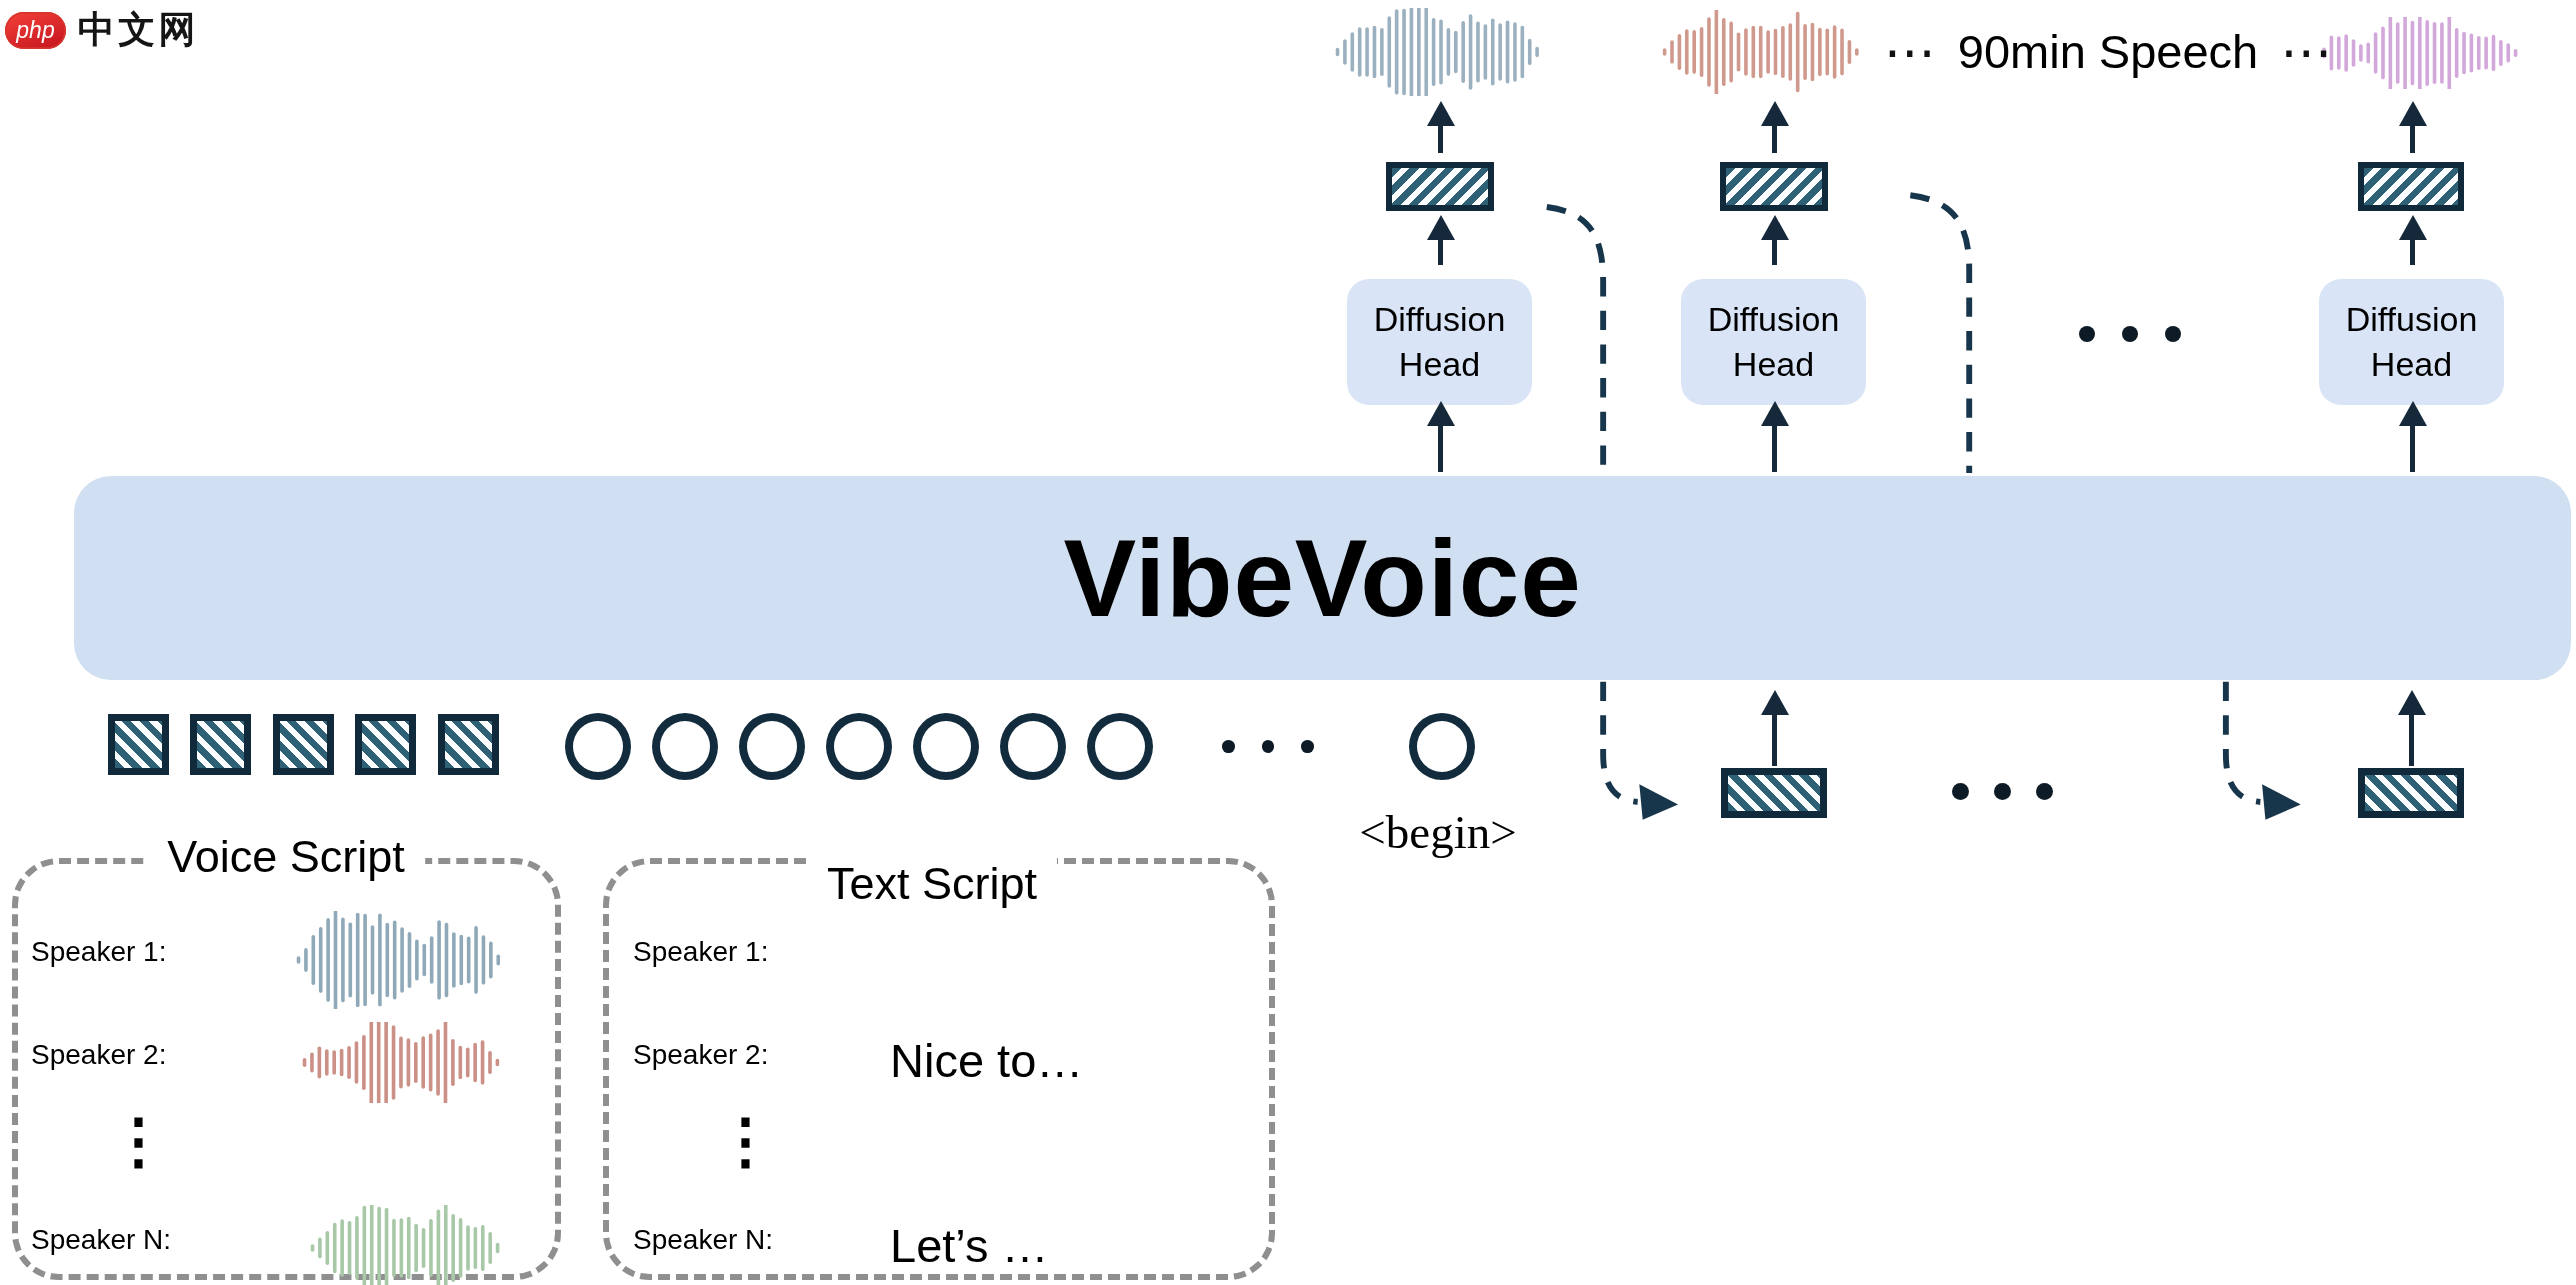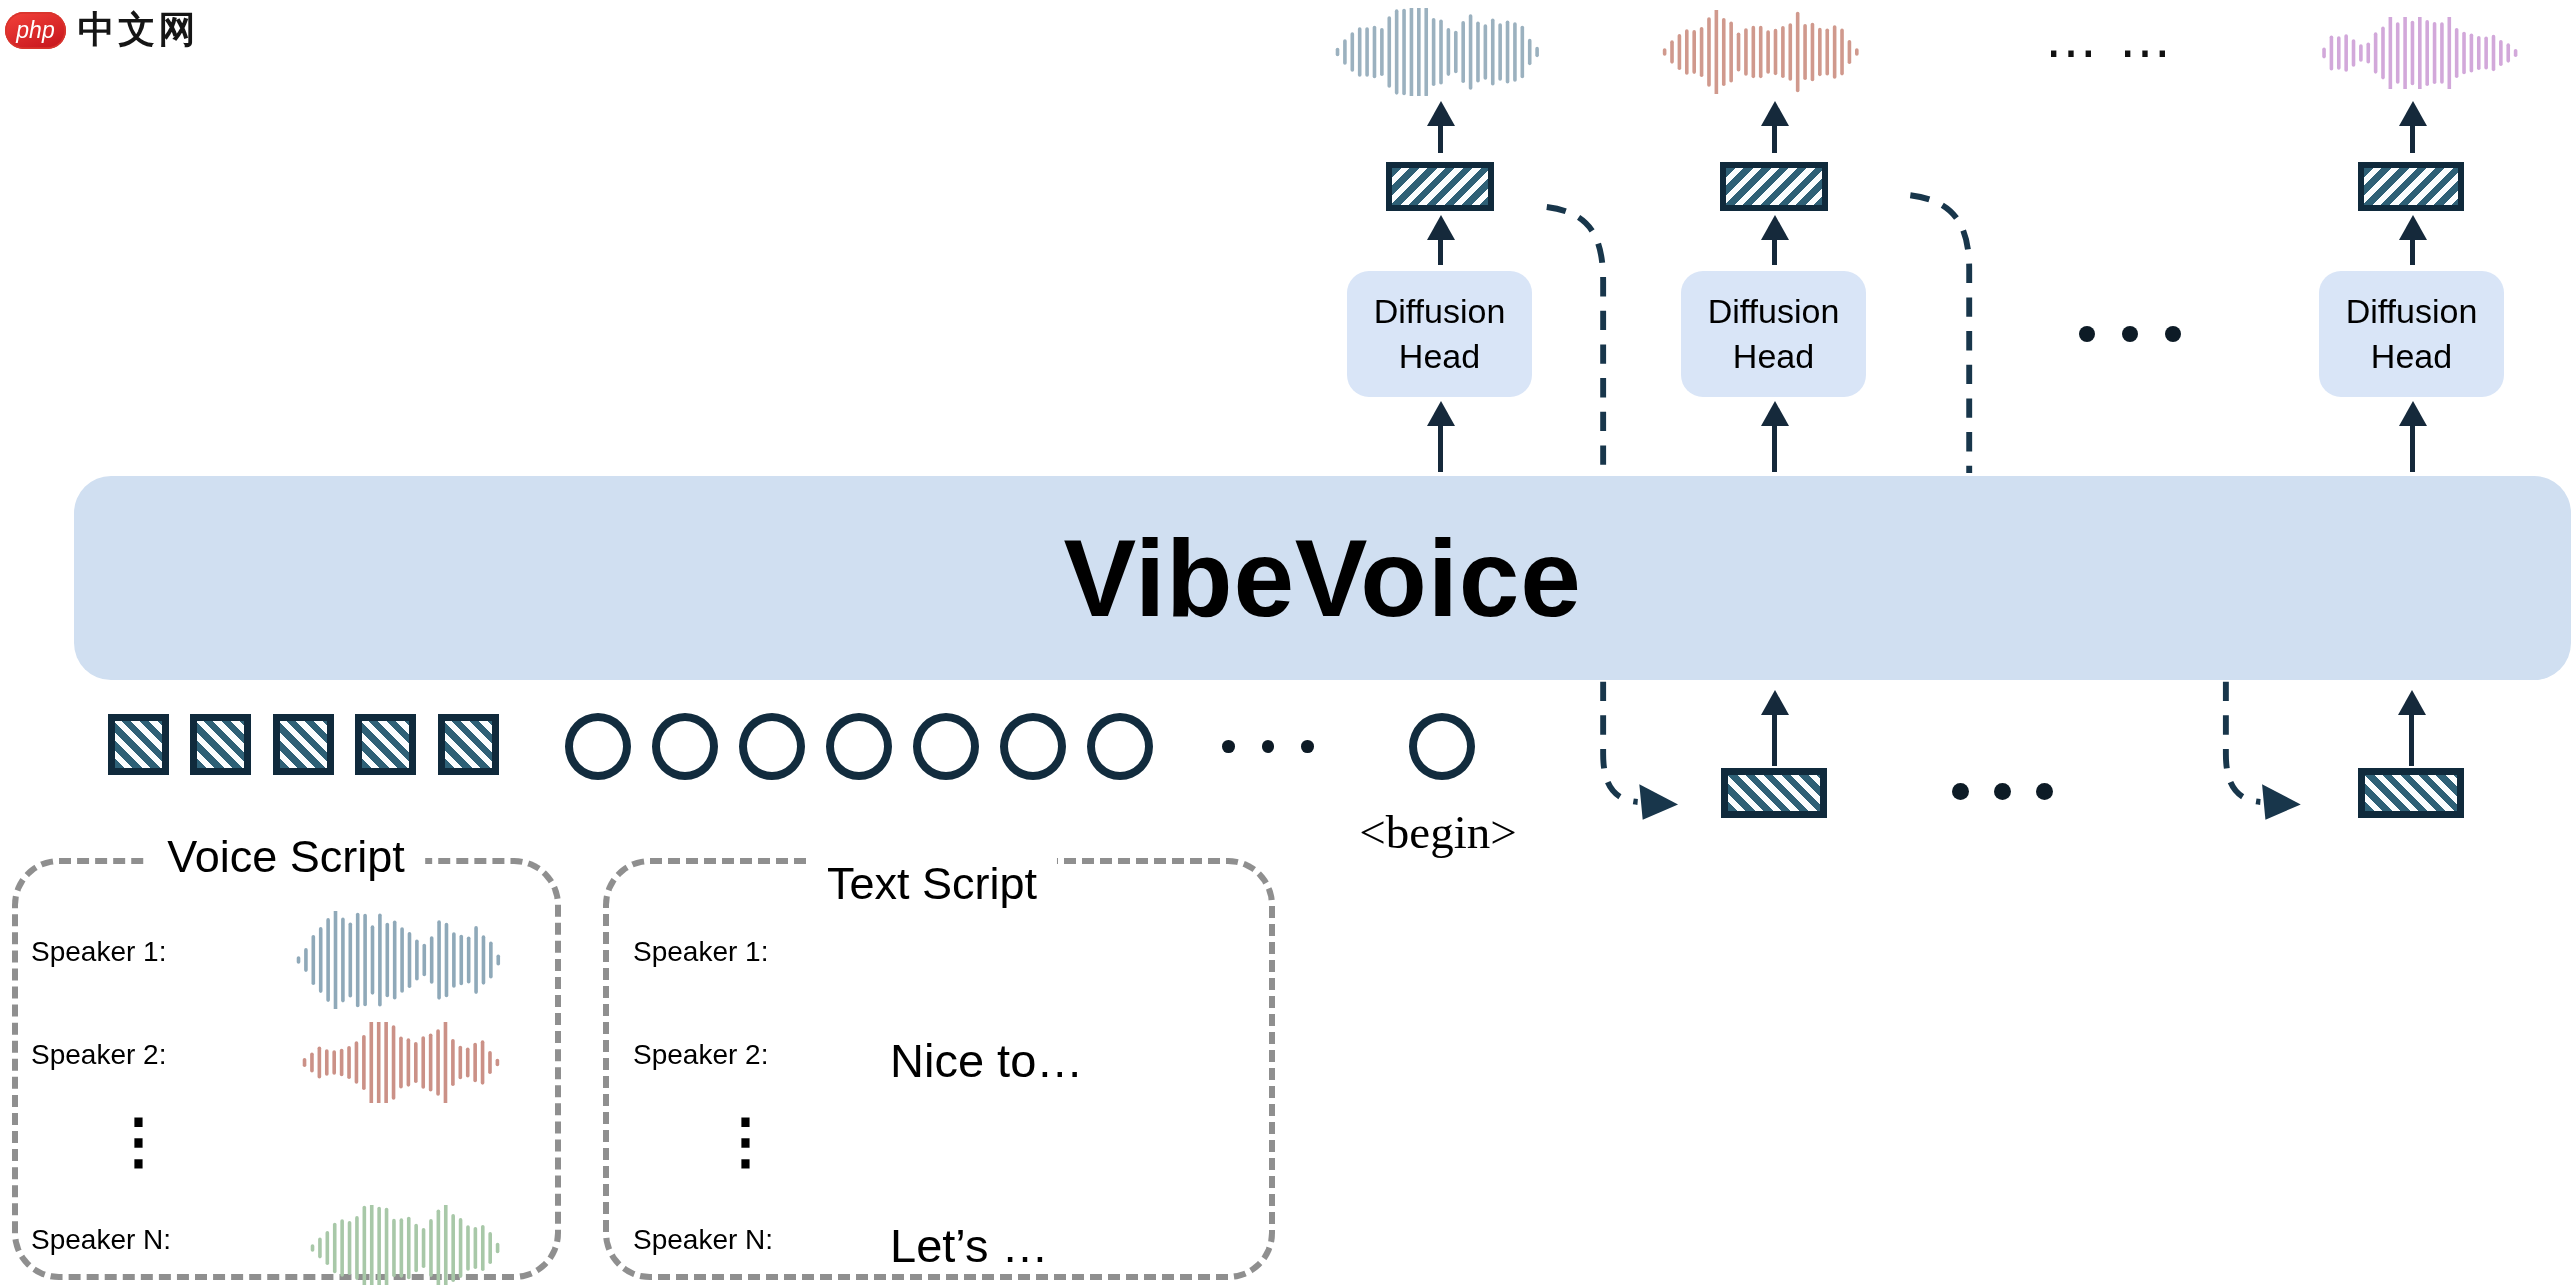--- a/index.html
+++ b/index.html
@@ -21,21 +21,21 @@
 
   
   .arrow-up{position:absolute;display:flex;flex-direction:column;align-items:center;}
   .arrow-up .head{width:0;height:0;border-left:14.3px solid transparent;border-right:14.3px solid transparent;
                   border-bottom:25px solid #15293b;}
   .arrow-up .shaft{width:5px;flex:1;background:#15293b;}
 
   
   .dhead{position:absolute;width:185px;height:126px;background:#d9e5f7;border-radius:22px;
          display:flex;align-items:center;justify-content:center;text-align:center;
-         font-size:34px;line-height:1.32;color:#000;}
+         font-size:34px;line-height:1.32;color:#000;margin-top:8px;}
 
   
   .backbone{position:absolute;left:74px;top:476px;width:2497px;height:204px;background:#d0dff1;
             border-radius:37px;display:flex;align-items:center;justify-content:center;}
   .backbone span{font-size:109px;font-weight:bold;letter-spacing:0.8px;}
 
   
   .circle-token{position:absolute;box-sizing:border-box;width:66px;height:67px;border:8.4px solid #122c3e;
                 border-radius:50%;background:#fff;}
 
@@ -157,20 +157,21 @@
       <line x1="187.8" x2="187.8" y1="24.9" y2="61.1" stroke="#d2a8da" stroke-width="4.3" stroke-linecap="round"></line>
       <line x1="196.60000000000002" x2="196.60000000000002" y1="25.4" y2="60.6" stroke="#d2a8da" stroke-width="4.3" stroke-linecap="round"></line>
       <line x1="205.4" x2="205.4" y1="23.5" y2="62.5" stroke="#d2a8da" stroke-width="4.3" stroke-linecap="round"></line>
       <line x1="214.20000000000002" x2="214.20000000000002" y1="29.7" y2="56.3" stroke="#d2a8da" stroke-width="4.3" stroke-linecap="round"></line>
       <line x1="223.00000000000003" x2="223.00000000000003" y1="33.6" y2="52.4" stroke="#d2a8da" stroke-width="4.3" stroke-linecap="round"></line>
       <line x1="231.8" x2="231.8" y1="40.3" y2="45.7" stroke="#d2a8da" stroke-width="4.3" stroke-linecap="round"></line>
     </svg>
 
   <div class="speech-label">
     <span class="ell">⋯</span>
+    <span class="txt">90min Speech</span>
     <span class="ell">⋯</span>
   </div>
 
   <div class="hatch" style="left:1386px;top:162px;width:108px;height:49px;"></div>
   <div class="hatch" style="left:1720px;top:162px;width:108px;height:49px;"></div>
   <div class="hatch" style="left:2358px;top:162px;width:106px;height:49px;"></div>
 
   <div class="dhead" style="left:1347px;top:271px;">
       <span>Diffusion Head</span>
     </div>

